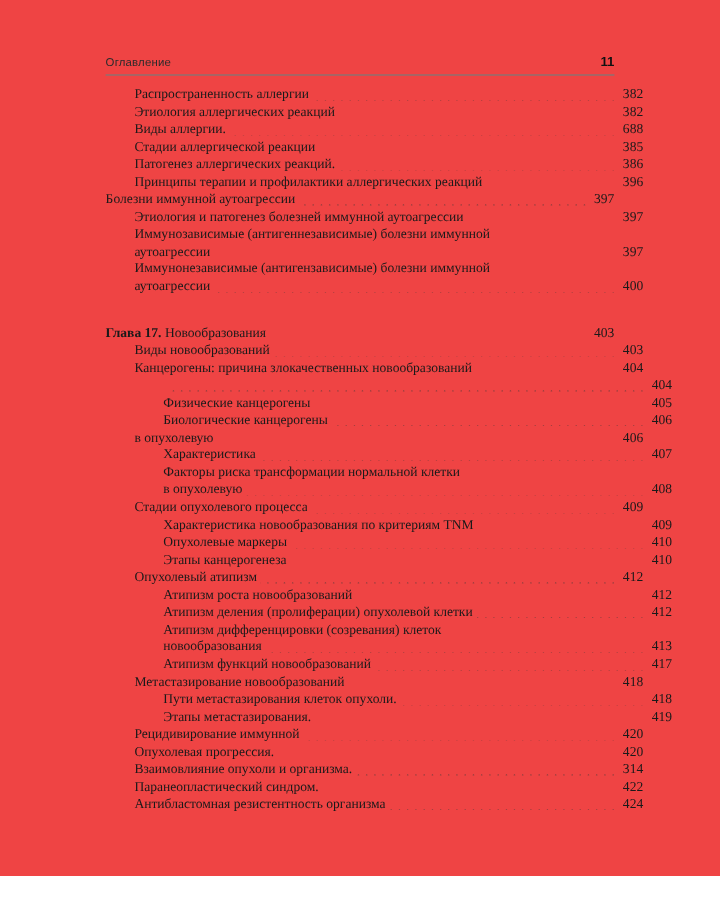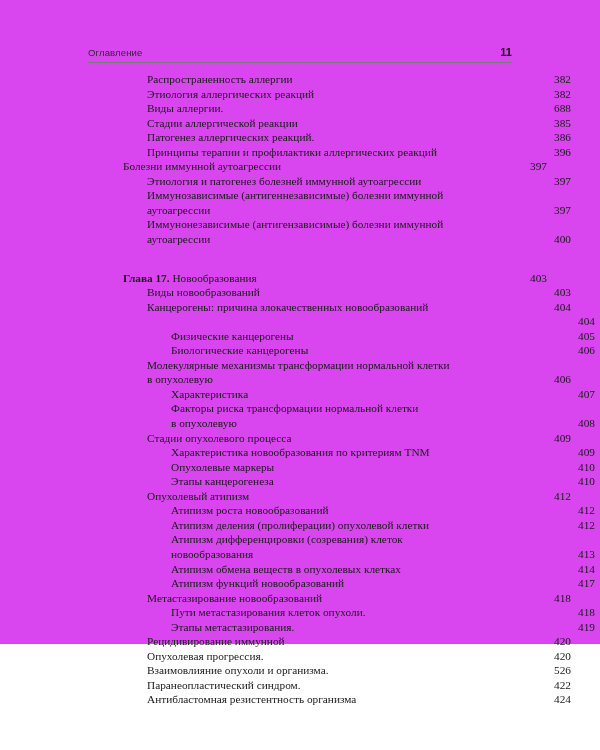--- a/index.html
+++ b/index.html
@@ -15,22 +15,22 @@
     font-family: "Liberation Serif", "DejaVu Serif", serif;
     color: #1a1a1a;
     position: relative;
   }
 
   .page {
     position: absolute;
     left: 0;
     top: 0;
     width: 600px;
-    height: 644px;
-    background: #d946ef;
+    height: 730px;
+    background: #ef4444;
   }
 
   
   .page-header {
     position: absolute;
     left: 88px;
     top: 46px;
     width: 424px;
     display: flex;
     align-items: baseline;
@@ -60,21 +60,20 @@
     width: 424px;
   }
 
   .toc-entry {
     display: flex;
     align-items: center;
     width: 100%;
     font-size: 11.3px;
     line-height: 14.55px;
     white-space: nowrap;
-    margin-left: 35px;
   }
 
   .toc-entry .label {
     flex: 0 1 auto;
     overflow: hidden;
   }
 
   .toc-entry .leader {
     flex: 1 1 auto;
     margin: 0 2px 0 3px;
@@ -217,24 +216,20 @@
       <div class="toc-entry lvl-2">
         <span class="label">Физические канцерогены</span>
         <span class="leader"></span>
         <span class="folio">405</span>
       </div>
       <div class="toc-entry lvl-2">
         <span class="label">Биологические канцерогены</span>
         <span class="leader"></span>
         <span class="folio">406</span>
       </div>
-      <div class="toc-entry lvl-1">
-        <span class="label">Молекулярные механизмы трансформации нормальной клетки</span>
-        <span style="flex: 1 1 auto;"></span>
-      </div>
       <div class="toc-entry lvl-1 cont">
         <span class="label">в опухолевую</span>
         <span class="leader"></span>
         <span class="folio">406</span>
       </div>
       <div class="toc-entry lvl-2">
         <span class="label">Характеристика</span>
         <span class="leader"></span>
         <span class="folio">407</span>
       </div>
@@ -285,25 +280,20 @@
       <div class="toc-entry lvl-2">
         <span class="label">Атипизм дифференцировки (созревания) клеток</span>
         <span style="flex: 1 1 auto;"></span>
       </div>
       <div class="toc-entry lvl-2 cont">
         <span class="label">новообразования</span>
         <span class="leader"></span>
         <span class="folio">413</span>
       </div>
       <div class="toc-entry lvl-2">
-        <span class="label">Атипизм обмена веществ в опухолевых клетках</span>
-        <span class="leader"></span>
-        <span class="folio">414</span>
-      </div>
-      <div class="toc-entry lvl-2">
         <span class="label">Атипизм функций новообразований</span>
         <span class="leader"></span>
         <span class="folio">417</span>
       </div>
       <div class="toc-entry lvl-1">
         <span class="label">Метастазирование новообразований</span>
         <span class="leader"></span>
         <span class="folio">418</span>
       </div>
       <div class="toc-entry lvl-2">
@@ -322,21 +312,21 @@
         <span class="folio">420</span>
       </div>
       <div class="toc-entry lvl-1">
         <span class="label">Опухолевая прогрессия.</span>
         <span class="leader"></span>
         <span class="folio">420</span>
       </div>
       <div class="toc-entry lvl-1">
         <span class="label">Взаимовлияние опухоли и организма.</span>
         <span class="leader"></span>
-        <span class="folio">526</span>
+        <span class="folio">314</span>
       </div>
       <div class="toc-entry lvl-1">
         <span class="label">Паранеопластический синдром.</span>
         <span class="leader"></span>
         <span class="folio">422</span>
       </div>
       <div class="toc-entry lvl-1">
         <span class="label">Антибластомная резистентность организма</span>
         <span class="leader"></span>
         <span class="folio">424</span>

